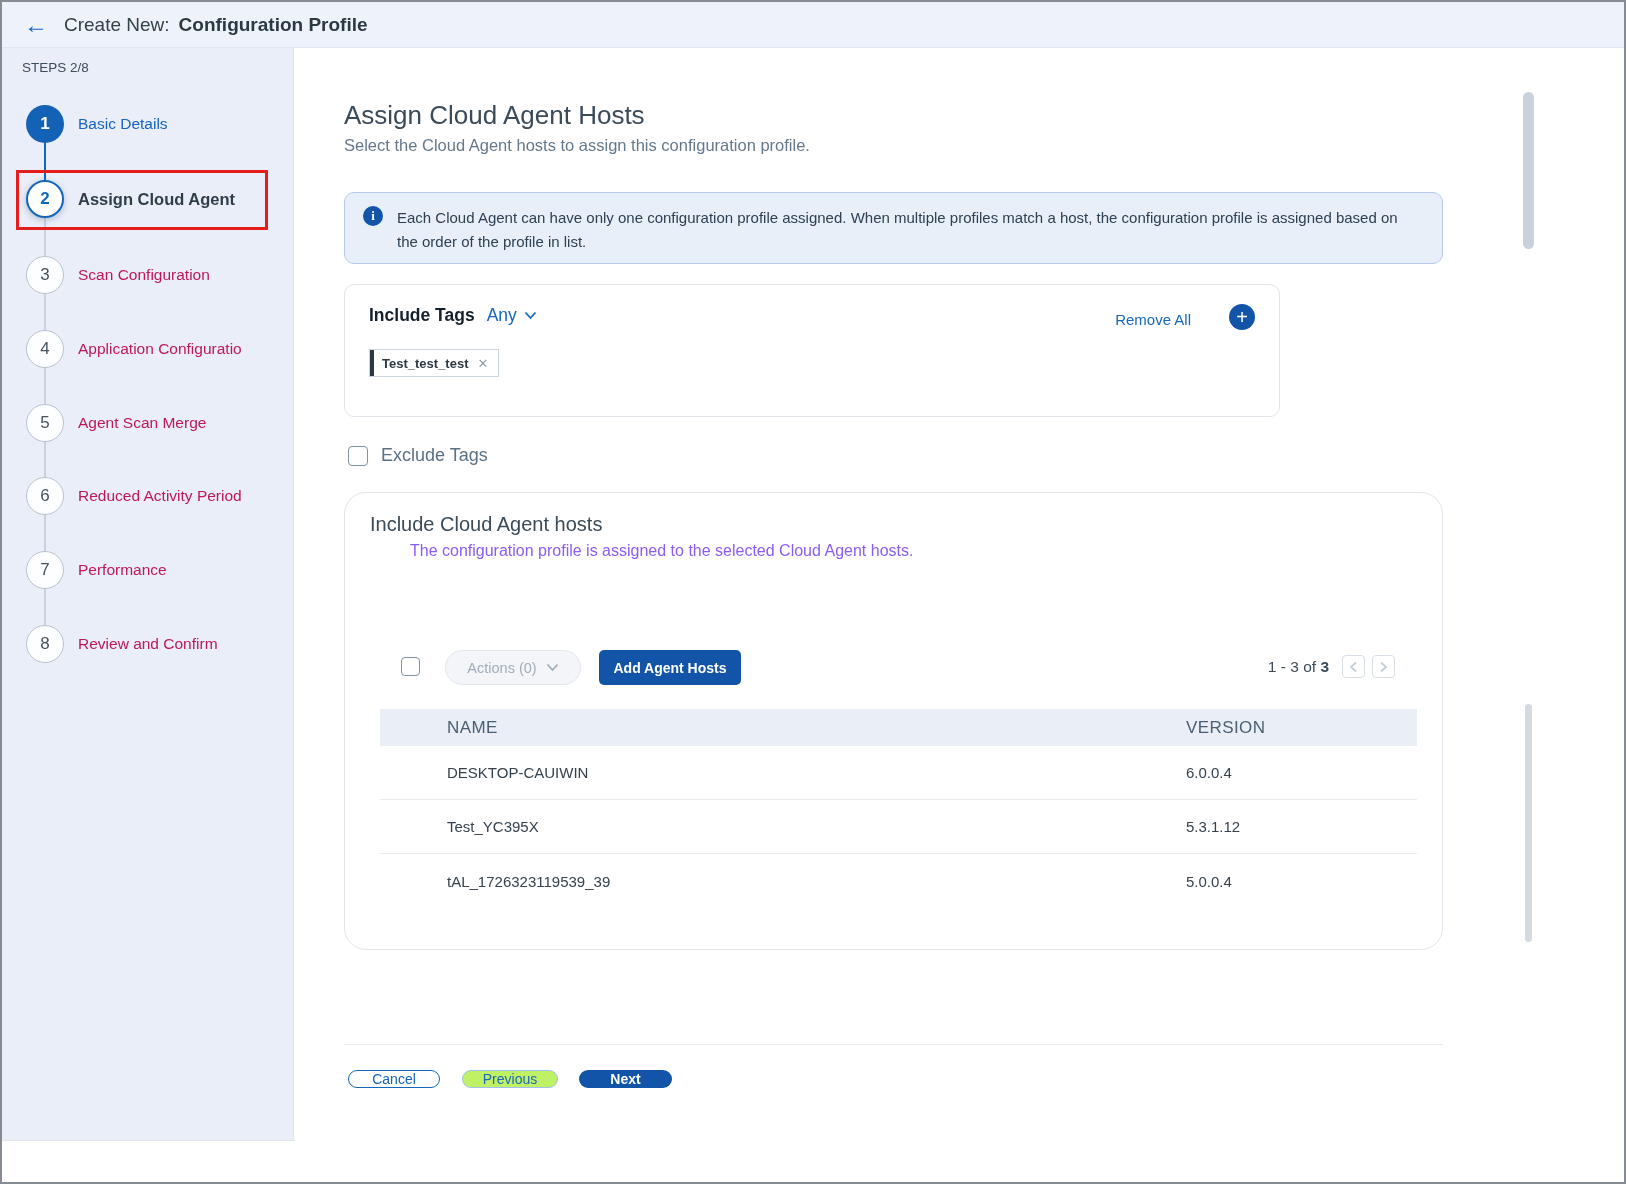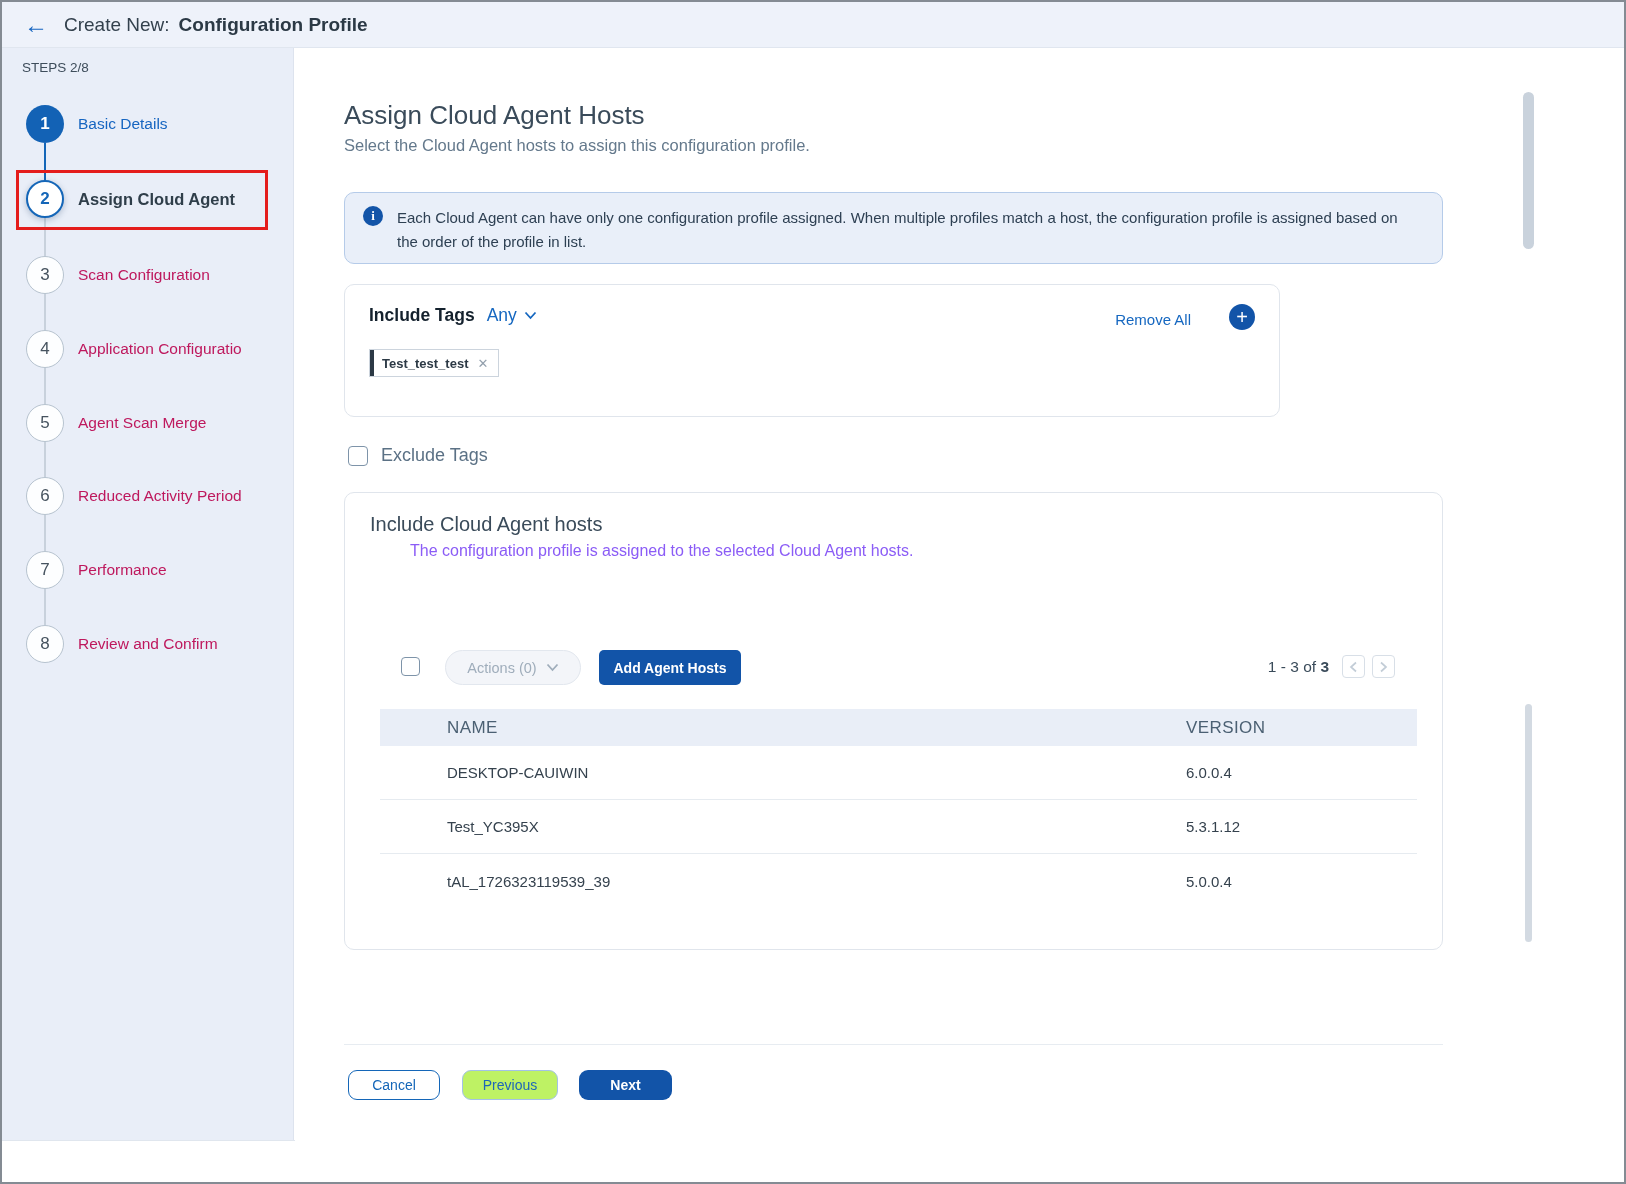--- a/index.html
+++ b/index.html
@@ -43,21 +43,21 @@
   .add-tag-btn { position:absolute; right:24px; top:19px; width:26px; height:26px; border-radius:50%; background:#1254a8; color:#fff; font-size:20px; line-height:1; display:flex; align-items:center; justify-content:center; cursor:pointer; }
   .tag-chip { position:absolute; left:24px; top:64px; height:28px; display:inline-flex; align-items:center; border:1px solid #ccd4dd; border-radius:0; padding:0 10px 0 12px; background:#fff; overflow:hidden; }
   .tag-bar { position:absolute; left:0; top:0; bottom:0; width:4px; background:#2c3945; }
   .tag-text { font-size:13px; font-weight:700; color:#2c3945; }
   .tag-close { font-size:13px; color:#93a0ad; margin-left:9px; cursor:pointer; }
 
   .exclude-row { position:absolute; left:346px; top:443px; display:flex; align-items:center; gap:13px; }
   .checkbox { width:20px; height:20px; border:1.5px solid #7e94a9; border-radius:4px; background:#fff; cursor:pointer; }
   .exclude-label { font-size:18px; color:#5b7185; }
 
-  .hosts-card { position:absolute; left:342px; top:490px; width:1099px; height:458px; background:#fff; border:1px solid #e0e5ec; border-radius:10px; }
+  .hosts-card { position:absolute; left:342px; top:490px; width:1099px; height:458px; background:#fff; border:1px solid #e0e5ec; border-radius:22px; }
   .hosts-title { position:absolute; left:25px; top:20px; font-size:20px; color:#3a4b5a; }
   .hosts-subtitle { position:absolute; left:25px; top:49px; font-size:16px; color:#8b5cf6;margin-left:40px; }
   .search-box { position:absolute; left:25px; top:96px; width:1049px; height:40px; border:1px solid #d6dde5; border-radius:6px; display:flex; align-items:center; padding-left:13px; gap:10px; }
   .search-box input { border:none; outline:none; flex:1; font-size:15px; color:#3a4b5a; font-family:"Liberation Sans", sans-serif; background:transparent; }
   .search-box input::placeholder { color:#93a3b3; }
 
   .hosts-checkbox { position:absolute; left:56px; top:164px; width:19px; height:19px; border:1.5px solid #7e94a9; border-radius:4px; background:#fff; cursor:pointer; }
   .actions-btn { position:absolute; left:100px; top:157px; width:136px; height:35px; background:#f3f5f9; border:1px solid #e2e7ee; border-radius:18px; display:flex; align-items:center; justify-content:center; gap:9px; font-size:14.5px; color:#9fadbb; cursor:default; }
   .add-btn { position:absolute; left:254px; top:157px; width:142px; height:35px; background:#1254a8; border:none; border-radius:5px; color:#fff; font-weight:700; font-size:14px; display:flex; align-items:center; justify-content:center; cursor:pointer; font-family:"Liberation Sans", sans-serif; }
   .pagination { position:absolute; right:47px; top:162px; display:flex; align-items:center; gap:7px; }
@@ -66,21 +66,21 @@
   .page-btn { width:23px; height:23px; border:1px solid #d8dfe7; border-radius:4px; background:#fff; display:flex; align-items:center; justify-content:center; cursor:pointer; padding:0; }
 
   .hosts-table { position:absolute; left:35px; top:216px; width:1037px; }
   .thead { display:grid; grid-template-columns:67px 739px 1fr; height:37px; background:#e9eef7; align-items:center; }
   .th { font-size:17px; color:#4b6073; letter-spacing:.4px; }
   .trow { display:grid; grid-template-columns:67px 739px 1fr; height:54px; align-items:center; border-bottom:1px solid #e6ebf0; cursor:pointer; }
   .trow:last-child { border-bottom:none; }
   .td { font-size:15px; color:#35424e; }
 
   .footer-divider { position:absolute; left:342px; top:1042px; width:1099px; height:1px; background:#e7ecf1; }
-  .btn { position:absolute; top:1068px; height:30px; border-radius:9px; font-size:14px; display:flex; align-items:center; justify-content:center; cursor:pointer; font-family:"Liberation Sans", sans-serif; }
+  .btn { position:absolute; top:1068px; height:18px; border-radius:9px; font-size:14px; display:flex; align-items:center; justify-content:center; cursor:pointer; font-family:"Liberation Sans", sans-serif; }
   .btn-cancel { left:346px; width:92px; background:#fff; border:1px solid #1466b8; color:#1466b8; }
   .btn-previous { left:460px; width:96px; background:#bef264; border:1px solid #a3c2e6; color:#1d66b8; }
   .btn-next { left:577px; width:93px; background:#1254a8; border:none; color:#fff; font-weight:700; }
 
   .scroll-thumb-top { position:absolute; left:1521px; top:90px; width:11px; height:157px; background:#c9d2dc; border-radius:6px; cursor:pointer; }
   .scroll-thumb-mid { position:absolute; left:1523px; top:702px; width:7px; height:238px; background:#d3dae2; border-radius:4px; cursor:pointer; }
   .bottom-strip { position:absolute; left:0; bottom:0; width:293px; height:42px; background:#fff; border-top:1px solid #e0e6ee; }
 </style>
 </head>
 <body>

